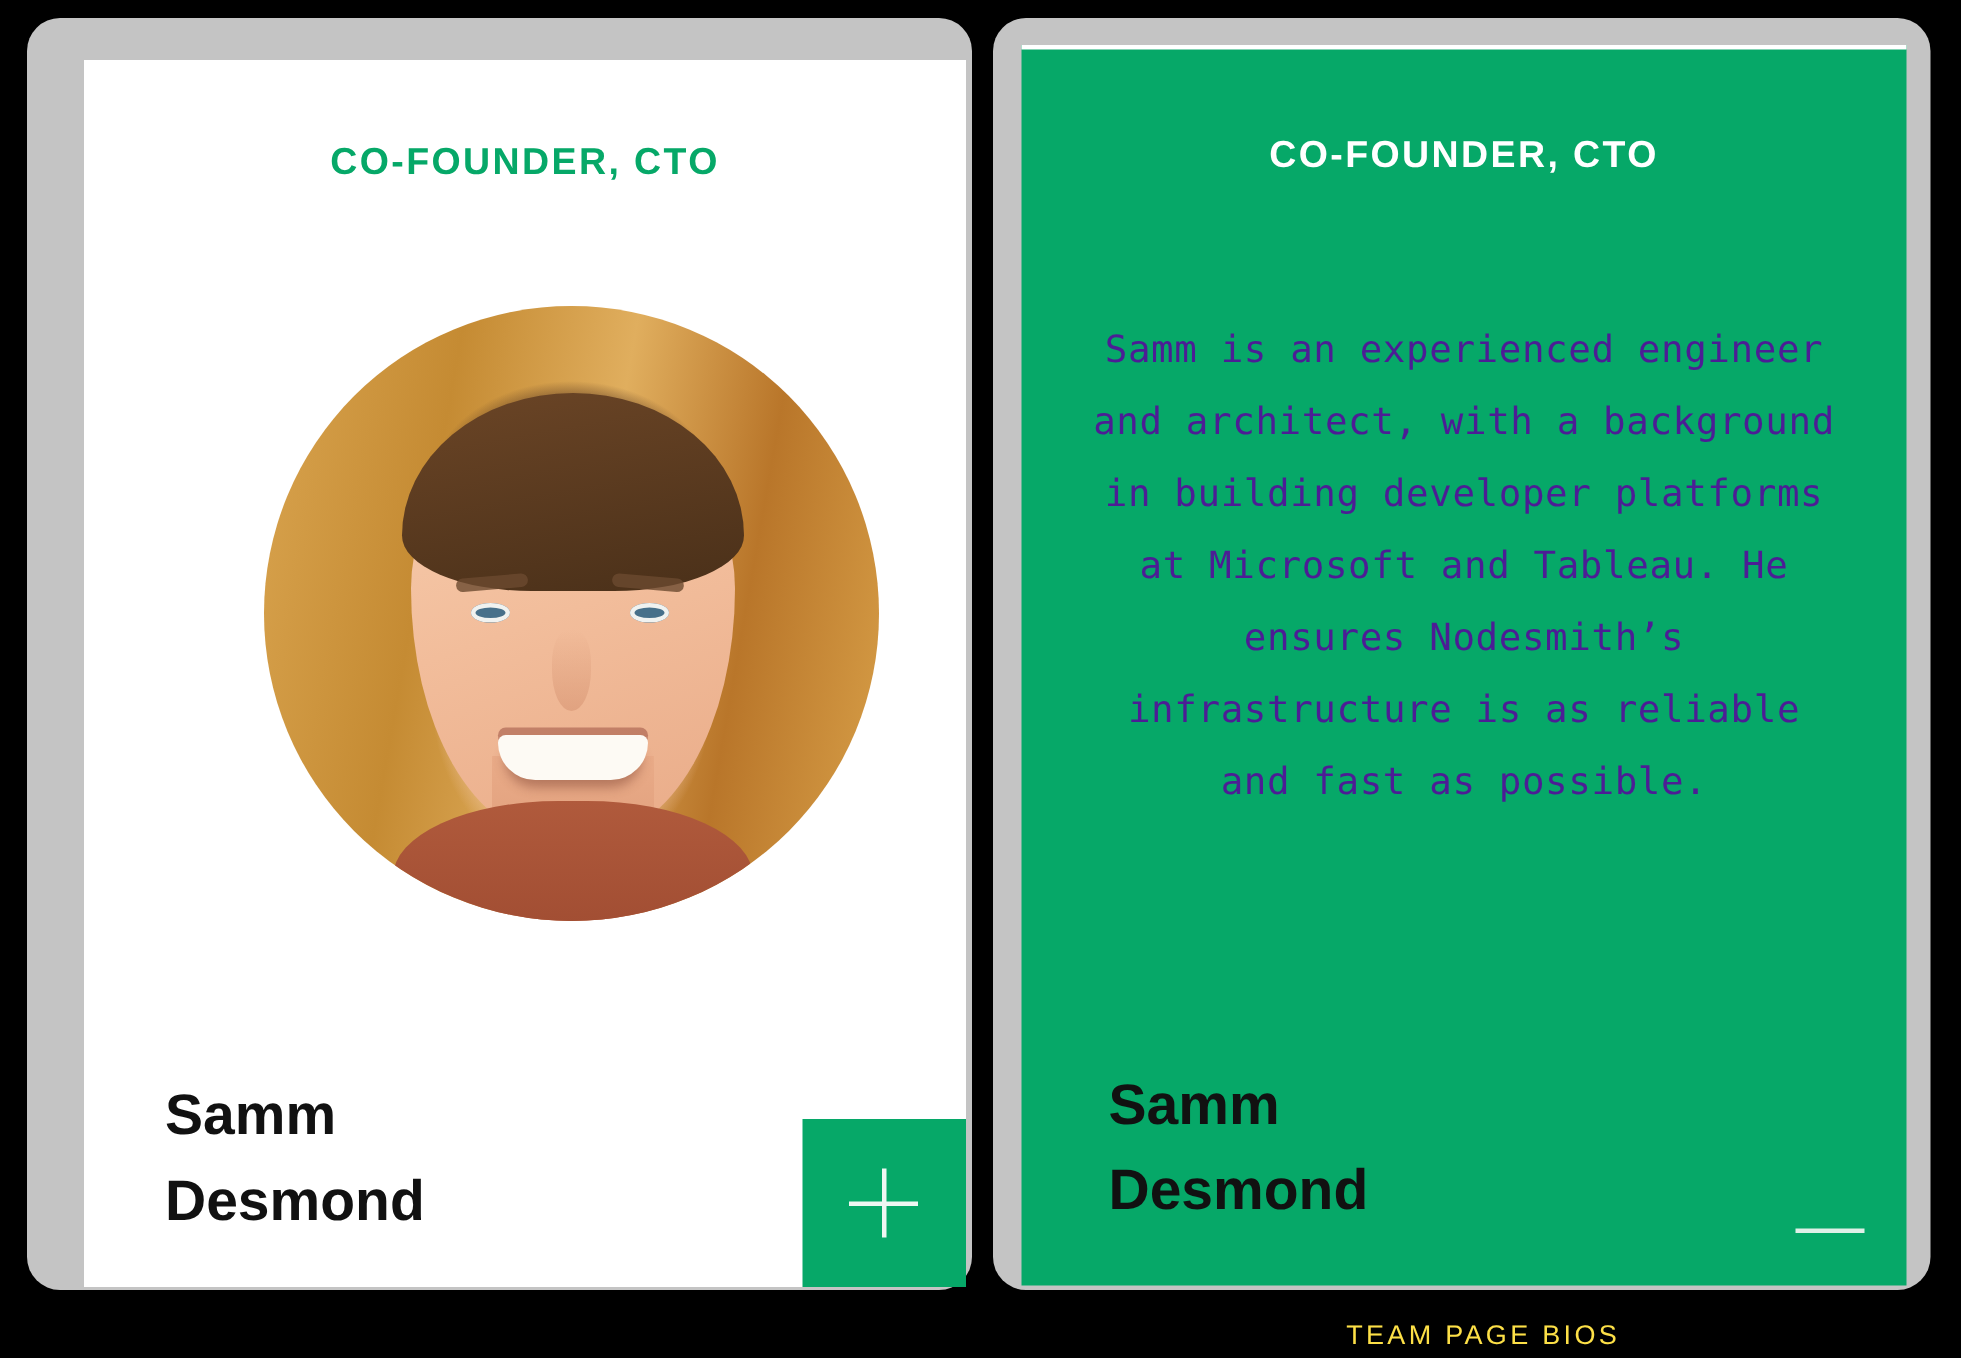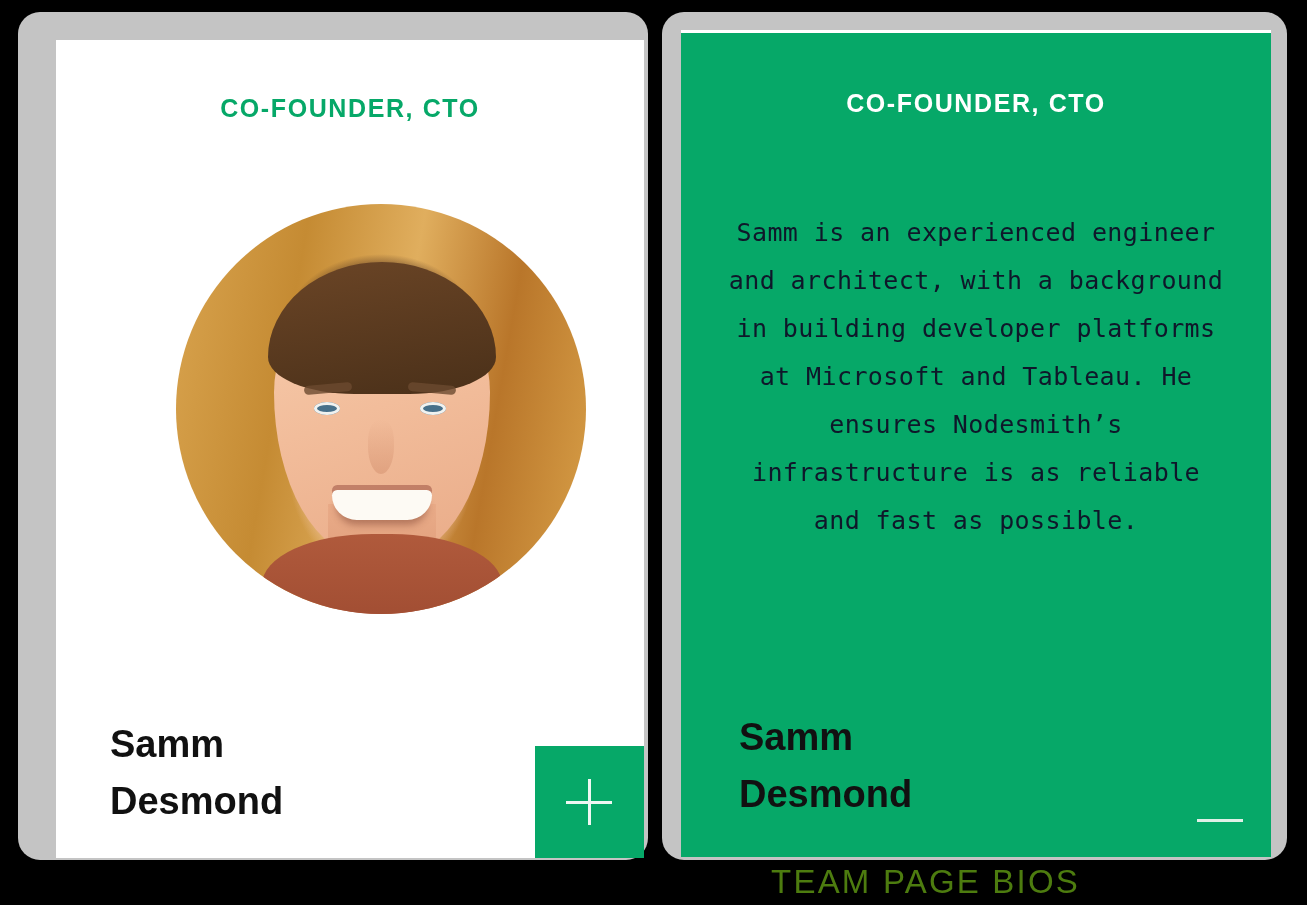--- a/index.html
+++ b/index.html
@@ -210,21 +210,21 @@
     font-size: 25px;
     font-weight: bold;
     letter-spacing: 1.6px;
   }
   .back-bio {
     position: absolute;
     left: 44px;
     top: 176px;
     width: 502px;
     text-align: center;
-    color: #0f172a;
+    color: #4c1d95;
     font-family: "DejaVu Sans Mono", "Liberation Mono", monospace;
     font-size: 25px;
     line-height: 48px;
     letter-spacing: 0.4px;
   }
   .back-name {
     position: absolute;
     left: 58px;
     top: 676px;
     width: 400px;
@@ -248,22 +248,22 @@
     width: 46px;
     height: 3px;
     background: #dff0e7;
   }
 
   
   .watermark {
     position: absolute;
     right: 18px;
     bottom: 4px;
-    color: #4d7c0f;
-    font-size: 33px;
+    color: #fde047;
+    font-size: 18px;
     letter-spacing: 2.2px;
     white-space: nowrap;
     margin-top: 29px;
   }
 </style>
 </head>
 <body>
 
 <div class="stage">
 

